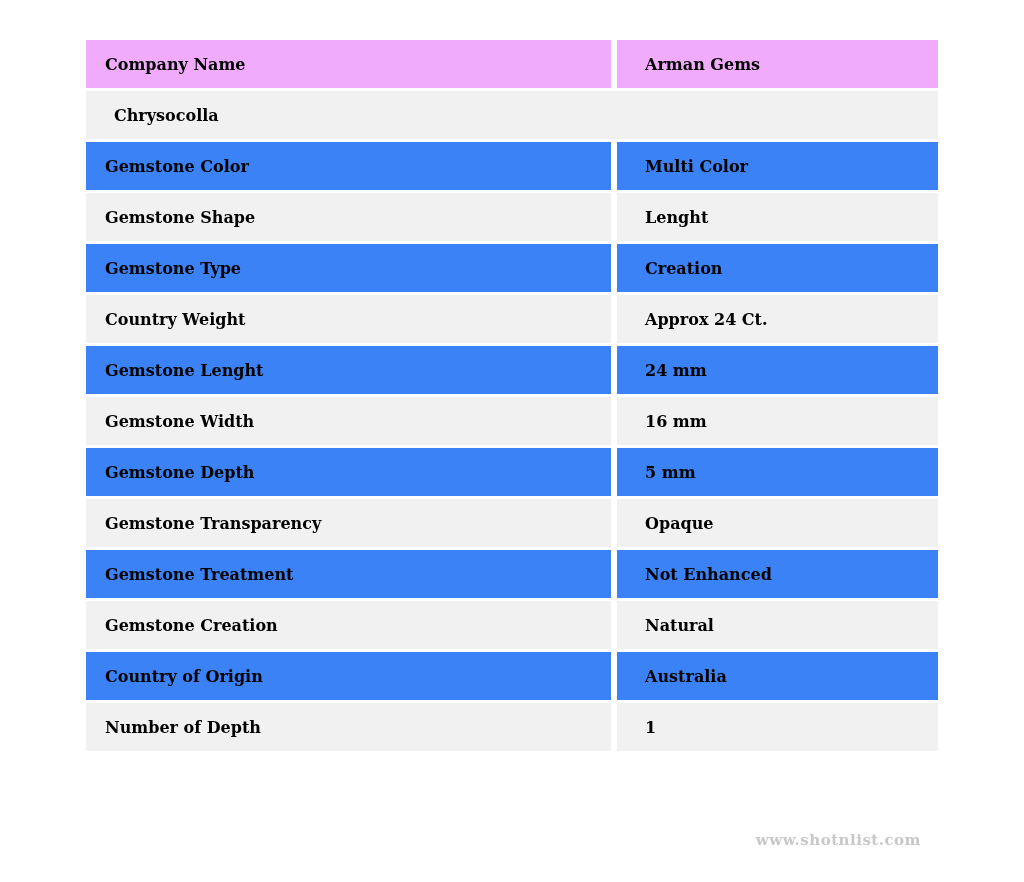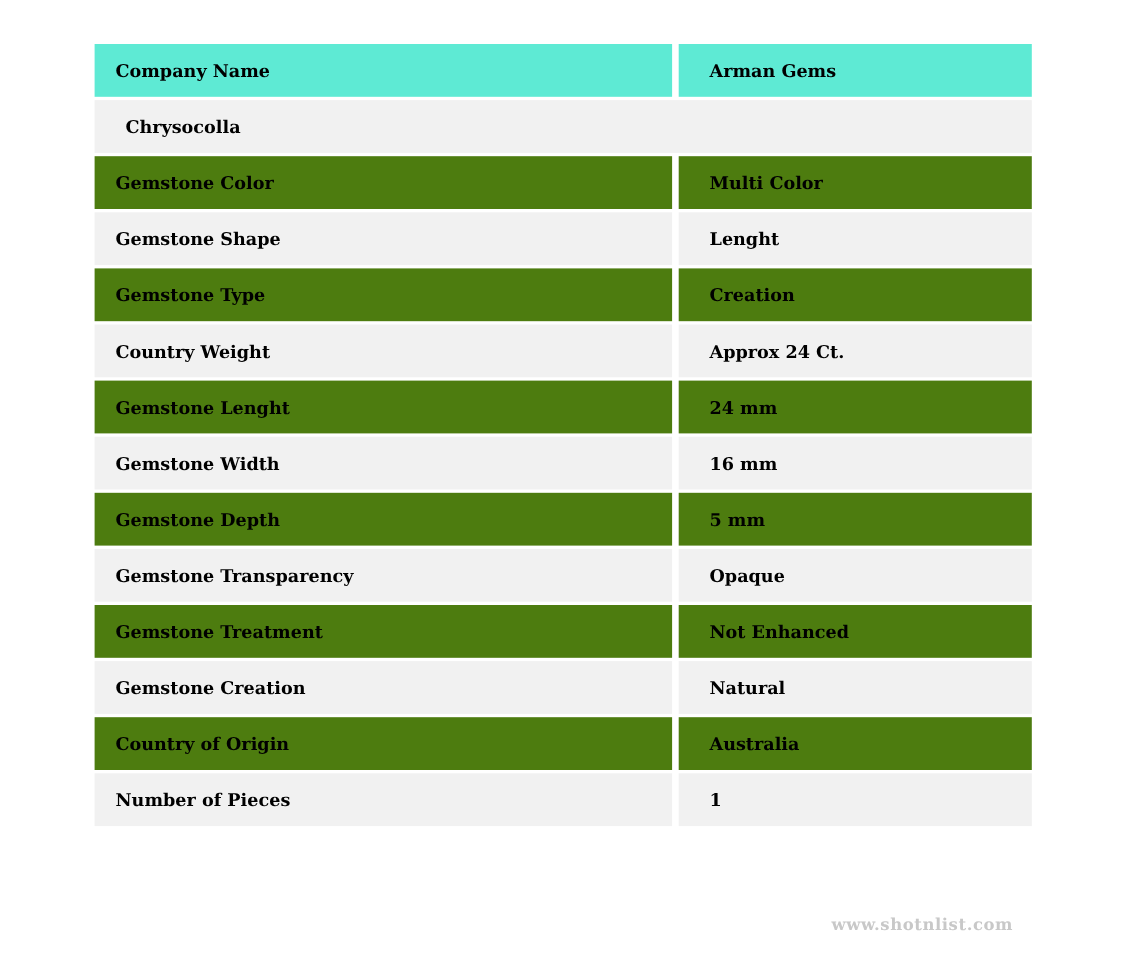--- a/index.html
+++ b/index.html
@@ -22,32 +22,32 @@
     gap: 6px;
     height: 48px;
     margin-bottom: 3px;
   }
   .cell {
     display: flex;
     align-items: center;
     font-weight: bold;
     font-size: 16px;
     color: #000000;
-    background: #4d7c0f;
+    background: #3b82f6;
   }
   .cell.label {
     flex: 0 0 525px;
     padding-left: 19px;
   }
   .cell.value {
     flex: 1;
     padding-left: 28px;
   }
   .row.header .cell {
-    background: #5eead4;
+    background: #f0abfc;
   }
   .rows .row:nth-child(odd) .cell {
     background: #f1f1f1;
   }
   .watermark {
     position: absolute;
     right: 103px;
     top: 831px;
     font-weight: bold;
     font-size: 15px;
@@ -107,20 +107,20 @@
     </div>
     <div class="row">
       <div class="cell label">Gemstone Creation</div>
       <div class="cell value">Natural</div>
     </div>
     <div class="row">
       <div class="cell label">Country of Origin</div>
       <div class="cell value">Australia</div>
     </div>
     <div class="row">
-      <div class="cell label">Number of Pieces</div>
+      <div class="cell label">Number of Depth</div>
       <div class="cell value">1</div>
     </div>
   </div>
 
 </div>
 
 <div class="watermark">www.shotnlist.com</div>
 
 </body></html>

